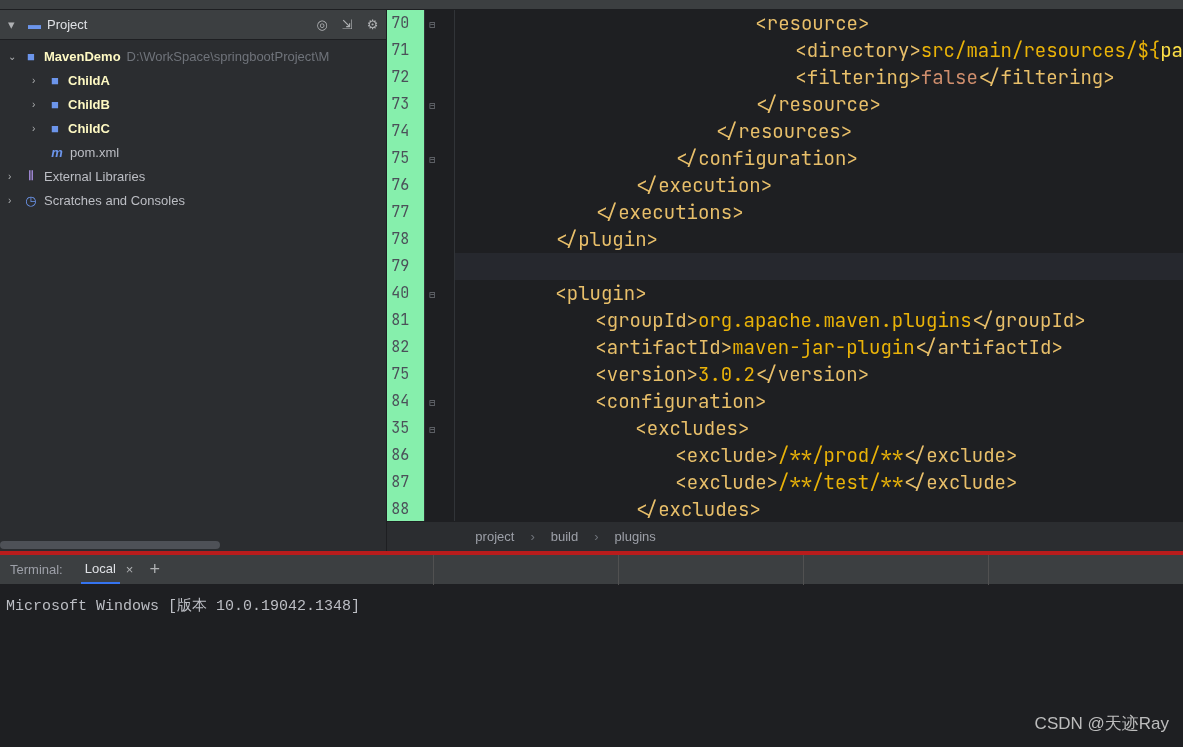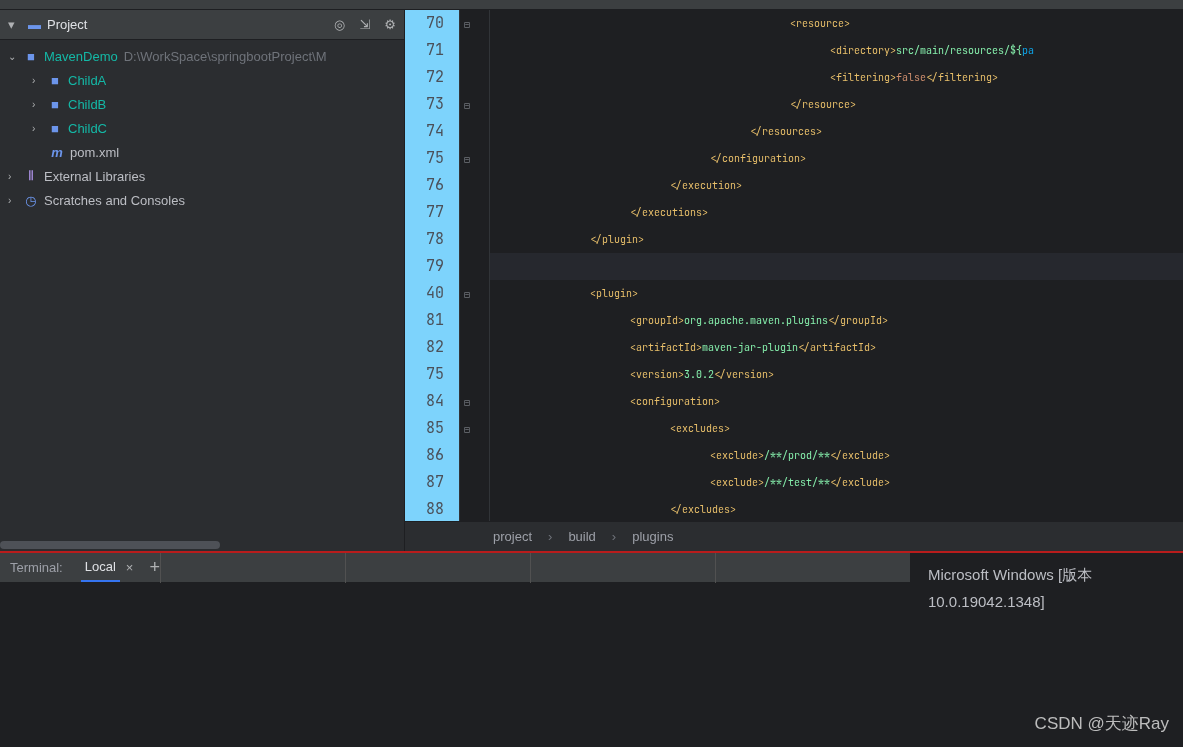--- a/index.html
+++ b/index.html
@@ -14,49 +14,49 @@
 .proj-icons{margin-left:auto;display:flex;gap:14px;color:#afb1b3}
 .tree{flex:1;padding-top:4px;font-family:sans-serif;font-size:13px;overflow:hidden}
 .tree-row{height:24px;display:flex;align-items:center;padding-left:8px;white-space:nowrap;cursor:pointer}
 .tree-row .arrow{width:14px;color:#afb1b3;font-size:10px}
 .tree-row .ico{width:18px;text-align:center;margin-right:4px}
 .folder-blue{color:#6c95eb}
 .lib-ico{color:#b99bf8}
 .scratch-ico{color:#6c95eb;position:relative}
 .m-ico{color:#6c95eb;font-weight:bold;font-style:italic}
 .tree-label{color:#bcbec4}
-.tree-label.bold{font-weight:normal;color:#14b8a6}
+.tree-label.bold{font-weight:bold;color:#fef9c3}
 .path-dim{color:#6f737a;margin-left:6px}
 .scrollbar-h{height:12px;background:#2b2d30;position:relative}
 .scrollbar-h .thumb{position:absolute;left:0;width:220px;height:8px;top:2px;background:#4e5157;border-radius:4px}
 .editor{flex:1;display:flex;flex-direction:column;background:#1e1f22}
 .code-area{flex:1;display:flex;overflow:hidden}
-.gutter{width:55px;background:#7dd3fc;text-align:right;padding-right:15px;color:#4b5059;font-size:15px;border-right:1px solid #313438;line-height:27px}
+.gutter{width:38px;background:#86efac;text-align:right;padding-right:15px;color:#4b5059;font-size:15px;border-right:1px solid #313438;line-height:27px}
 .gutter-marks{width:30px;background:#1e1f22;border-right:1px solid #313438;position:relative}
 .fold{position:absolute;left:4px;width:12px;height:12px;color:#6f737a;font-size:10px}
-.code{flex:1;font-size:10px;line-height:27px;white-space:pre;color:#bcbec4}
+.code{flex:1;font-size:19px;line-height:27px;white-space:pre;color:#bcbec4}
 .code .line{height:27px;padding-left:4px}
 .code .hl{background:#26282e}
 .tag{color:#e8bf6a}
 .brk{color:#e8bf6a}
-.txt{color:#86efac}
+.txt{color:#eab308}
 .kw{color:#cf8e6d}
-.err{color:#0ea5e9}
+.err{color:#fde047}
 .breadcrumb{height:30px;background:#2b2d30;display:flex;align-items:center;padding-left:80px;font-family:sans-serif;font-size:13px;color:#9da0a8;border-top:1px solid #1e1f22}
 .breadcrumb span{margin:0 8px}
 .breadcrumb .sep{color:#6f737a}
-.terminal-panel{height:196px;background:#1e1f22;display:flex;flex-direction:row;border-top:2px solid #b91c1c}
+.terminal-panel{height:196px;background:#1e1f22;display:flex;flex-direction:column;border-top:4px solid #b91c1c}
 .term-tabs{height:30px;background:#3c3f41;display:flex;align-items:center;padding:0 10px;font-family:sans-serif;font-size:13px;border-bottom:1px solid #1e1f22}
 .term-label{color:#9da0a8;margin-right:18px}
 .term-tab{color:#dfe1e5;border-bottom:2px solid #3574f0;padding:6px 4px;margin-right:6px}
 .term-close{color:#afb1b3;margin-right:16px;cursor:pointer}
 .term-plus{color:#afb1b3;font-size:18px;cursor:pointer}
 .term-divs{margin-left:auto;display:flex}
 .term-divs div{width:185px;height:30px;border-left:1px solid #515151}
-.term-body{flex:1;padding:8px 18px;font-size:15px;line-height:27px;color:#bcbec4;font-family:Liberation Sans, sans-serif}
+.term-body{flex:1;padding:8px 6px;font-size:15px;line-height:27px;color:#bcbec4;font-family:Liberation Mono, monospace}
 .term-cmd{background:#214283;color:#bcbec4}
 .cursor{background:#bcbec4;display:inline-block;width:10px;height:18px;vertical-align:middle}
 .watermark{position:absolute;bottom:12px;right:14px;color:#d8d8d8;font-family:sans-serif;font-size:17px;opacity:.85}
 </style>
 </head>
 <body>
 
 <div class="top-bar"></div>
 
 <div class="main">
@@ -124,21 +124,21 @@
           <div>75</div>
           <div>76</div>
           <div>77</div>
           <div>78</div>
           <div>79</div>
           <div>40</div>
           <div>81</div>
           <div>82</div>
           <div>75</div>
           <div>84</div>
-          <div>85</div>
+          <div>35</div>
           <div>86</div>
           <div>87</div>
           <div>88</div>
         </div>
       <div class="gutter-marks" id="folds">
           <div class="fold" style="top: 8px;">⊟</div>
           <div class="fold" style="top: 89px;">⊟</div>
           <div class="fold" style="top: 143px;">⊟</div>
           <div class="fold" style="top: 278px;">⊟</div>
           <div class="fold" style="top: 386px;">⊟</div>

